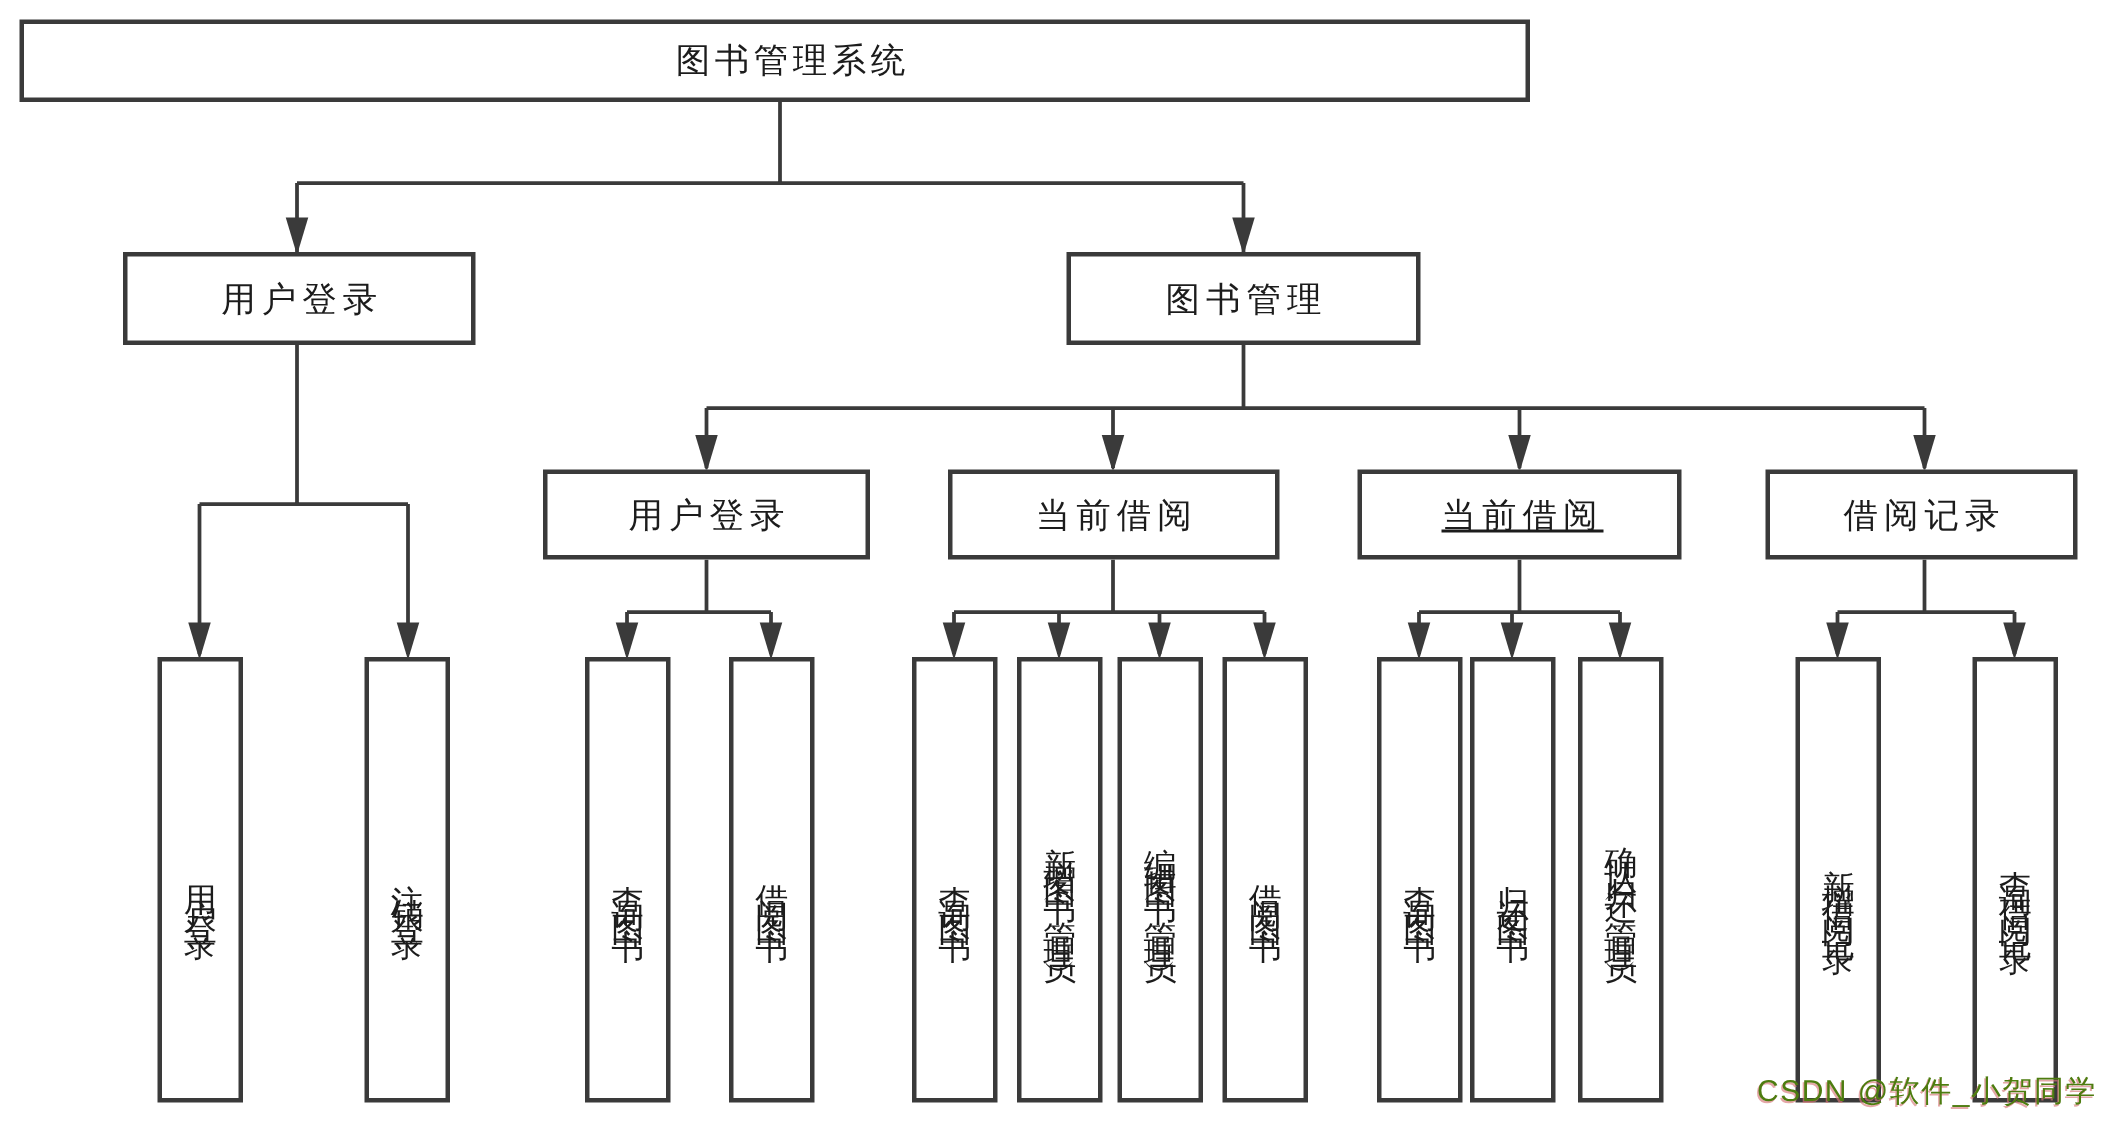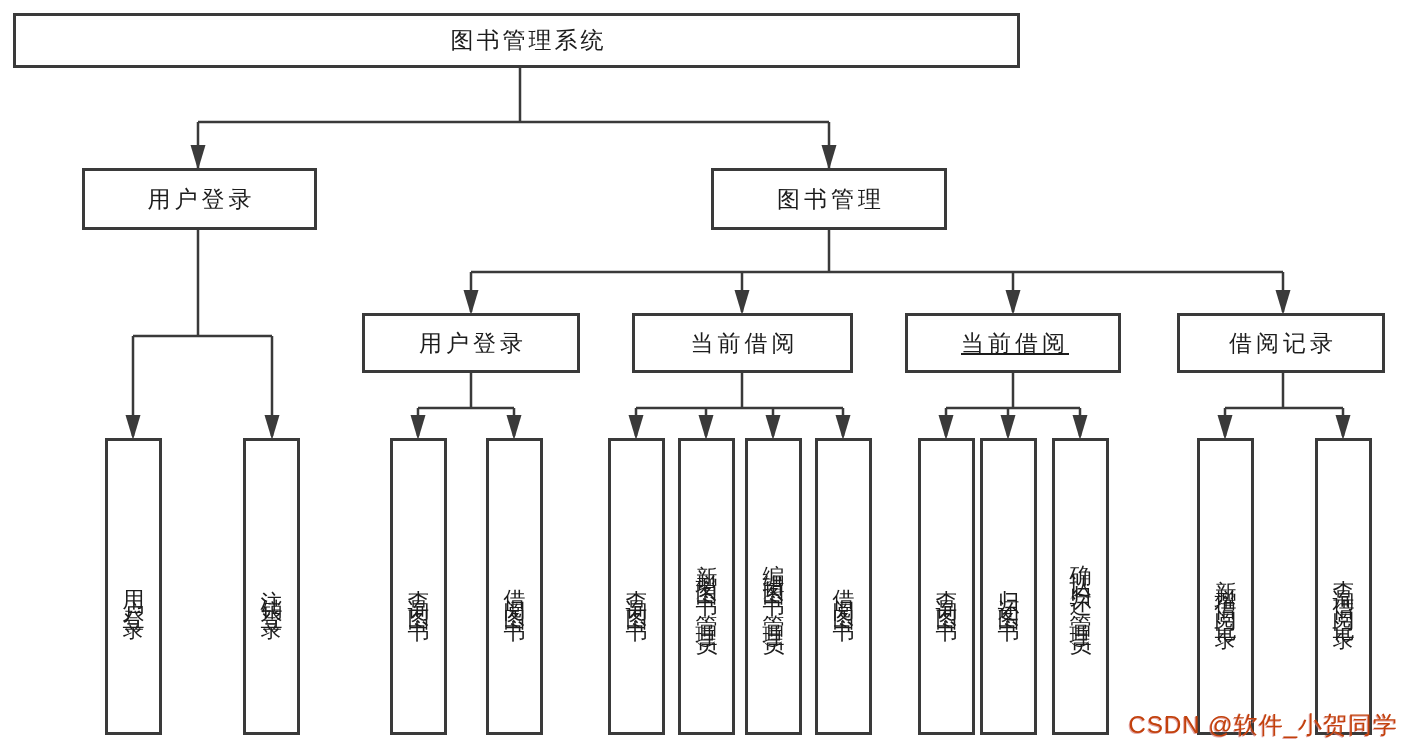--- a/index.html
+++ b/index.html
@@ -31,21 +31,21 @@
   #b-l3c  {left:905px; top:313px; width:216px; height:60px;text-decoration:underline;}
   #b-l3d  {left:1177px;top:313px; width:208px; height:60px;}
   .leaf   {top:438px;width:57px;height:297px;}
   #b-v1{left:105px;} #b-v2{left:243px;}
   #b-v3{left:390px;} #b-v4{left:486px;}
   #b-v5{left:608px;} #b-v6{left:678px;} #b-v7{left:745px;} #b-v8{left:815px;}
   #b-v9{left:918px;} #b-v10{left:980px;} #b-v11{left:1052px;}
   #b-v12{left:1197px;} #b-v13{left:1315px;}
   #watermark{
     position:absolute;right:7px;bottom:6px;z-index:5;
-    font-size:24px;color:#c2410c;letter-spacing:1px;
+    font-size:20px;color:#4d7c0f;letter-spacing:1px;
     text-shadow:-1px 1px 0 rgba(214,120,120,0.65);
     white-space:nowrap;
   }
 </style>
 </head>
 <body>
 
 <div id="stage">
 
   <svg id="wires" viewBox="0 0 1405 747">

